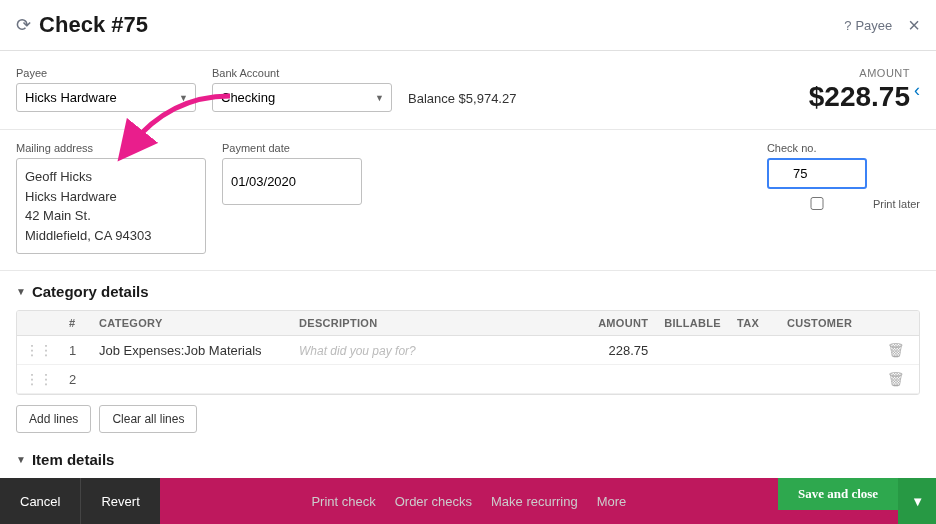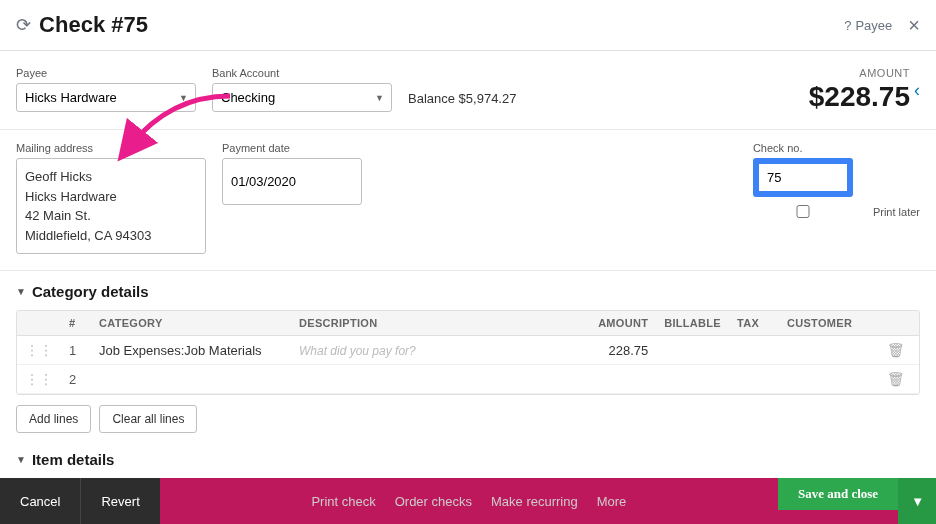--- a/index.html
+++ b/index.html
@@ -39,22 +39,22 @@
     .form-section-2 { padding: 12px 16px 16px; border-bottom: 1px solid #e8e8e8; display: flex; gap: 16px; }
     .mailing-group { display: flex; flex-direction: column; gap: 4px; }
     .mailing-group label { font-size: 11px; color: #555; font-weight: 500; }
     .address-box { border: 1px solid #c0c0c0; border-radius: 3px; padding: 8px; font-size: 13px; color: #333; line-height: 1.5; width: 190px; min-height: 80px; }
     .payment-date-group { display: flex; flex-direction: column; gap: 4px; }
     .payment-date-group label { font-size: 11px; color: #555; font-weight: 500; }
     .payment-date-group input { border: 1px solid #c0c0c0; border-radius: 3px; padding: 15px 8px; font-size: 13px; width: 140px; }
 
     .check-no-group { margin-left: auto; display: flex; flex-direction: column; gap: 4px; }
     .check-no-group label { font-size: 11px; color: #555; font-weight: 500; }
-    .check-no-group input { border: 6px solid #3b82f6; border-radius: 3px; padding: 6px 8px; font-size: 13px; width: 100px; }
-    .print-later { display: flex; align-items: center; gap: 20px; font-size: 12px; color: #333; margin-top: 4px; cursor: pointer; }
+    .check-no-group input { border: 2px solid #3b82f6; border-radius: 3px; padding: 6px 24px; font-size: 13px; width: 100px; }
+    .print-later { display: flex; align-items: center; gap: 6px; font-size: 12px; color: #333; margin-top: 4px; cursor: pointer; }
     .print-later input[type=checkbox] { cursor: pointer; }
 
     
     .category-section { padding: 12px 16px 0; flex: 1; overflow: hidden; }
     .section-header { display: flex; align-items: center; gap: 6px; font-size: 15px; font-weight: 600; color: #1a1a1a; margin-bottom: 10px; cursor: pointer; }
     .section-header .triangle { font-size: 10px; color: #555; }
 
     
     .table-wrapper { border: 1px solid #e0e0e0; border-radius: 3px; overflow: hidden; }
     table { width: 100%; border-collapse: collapse; }

